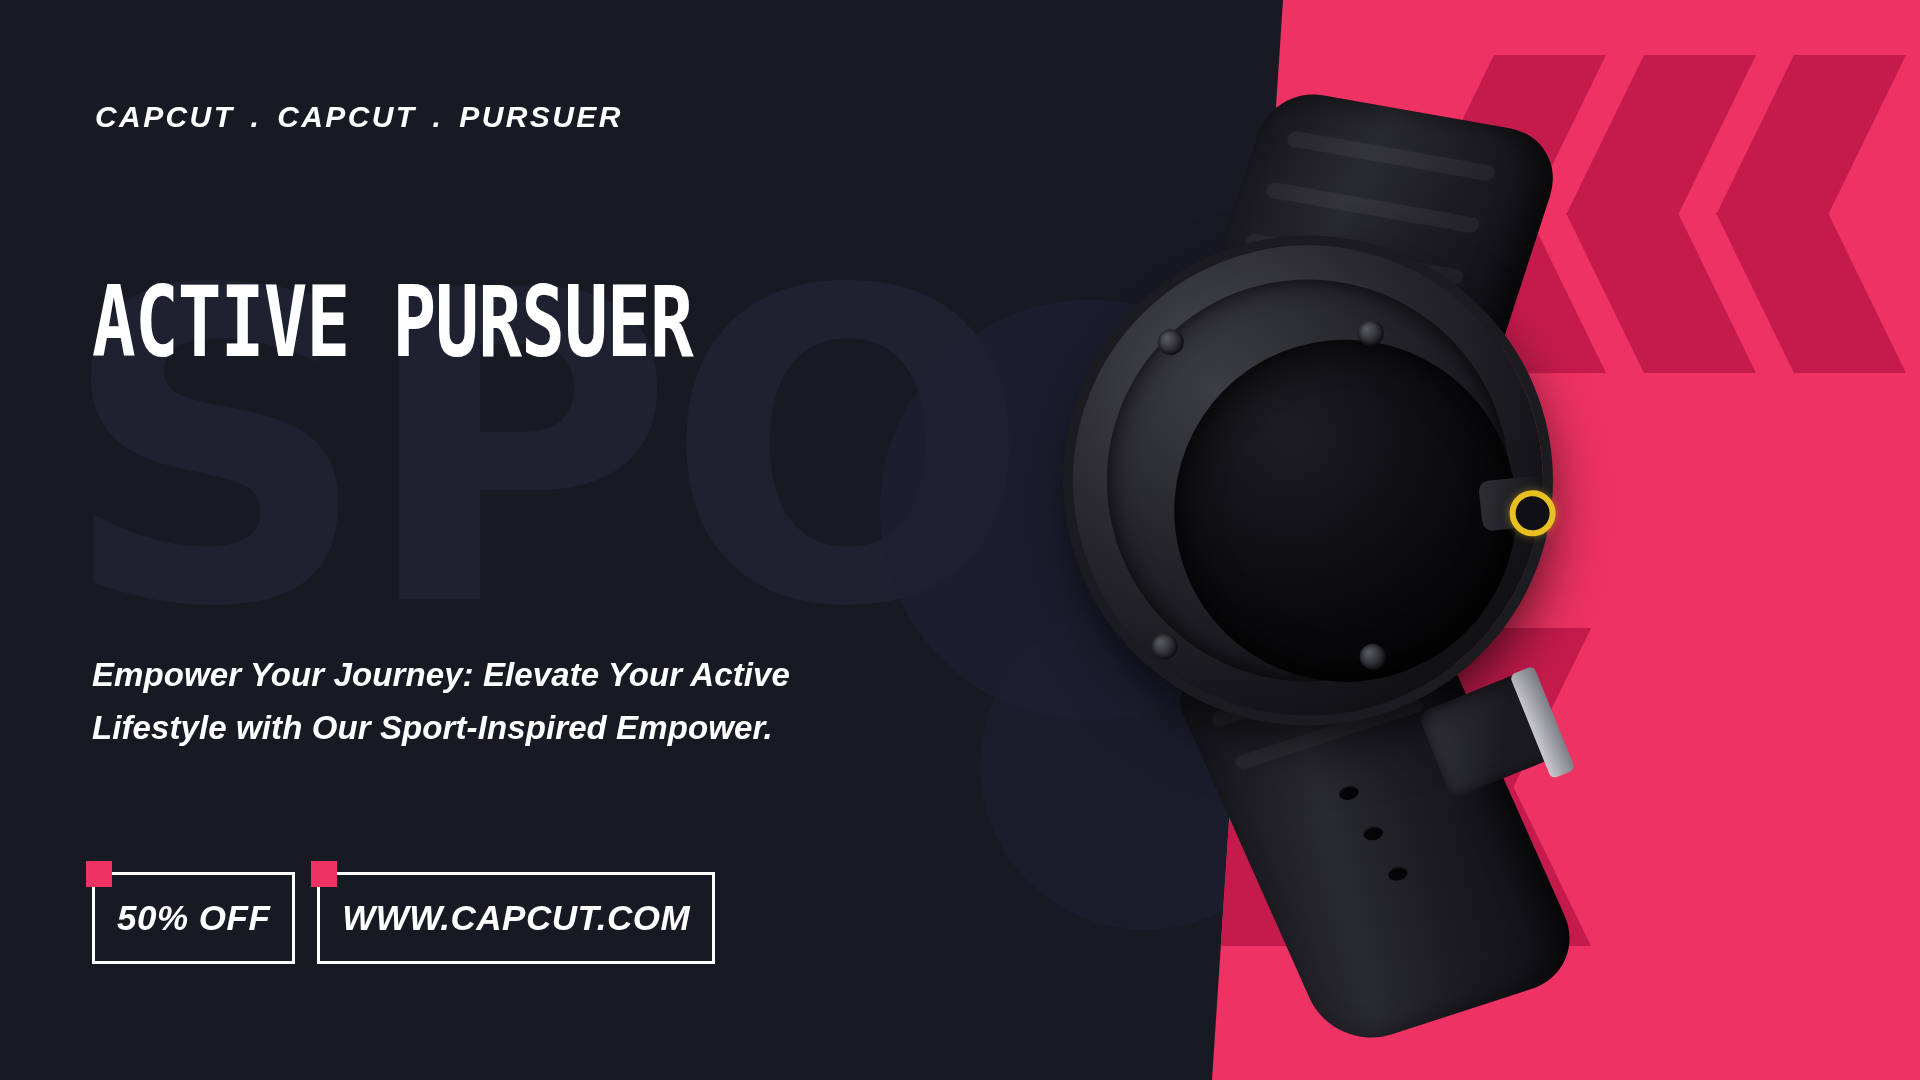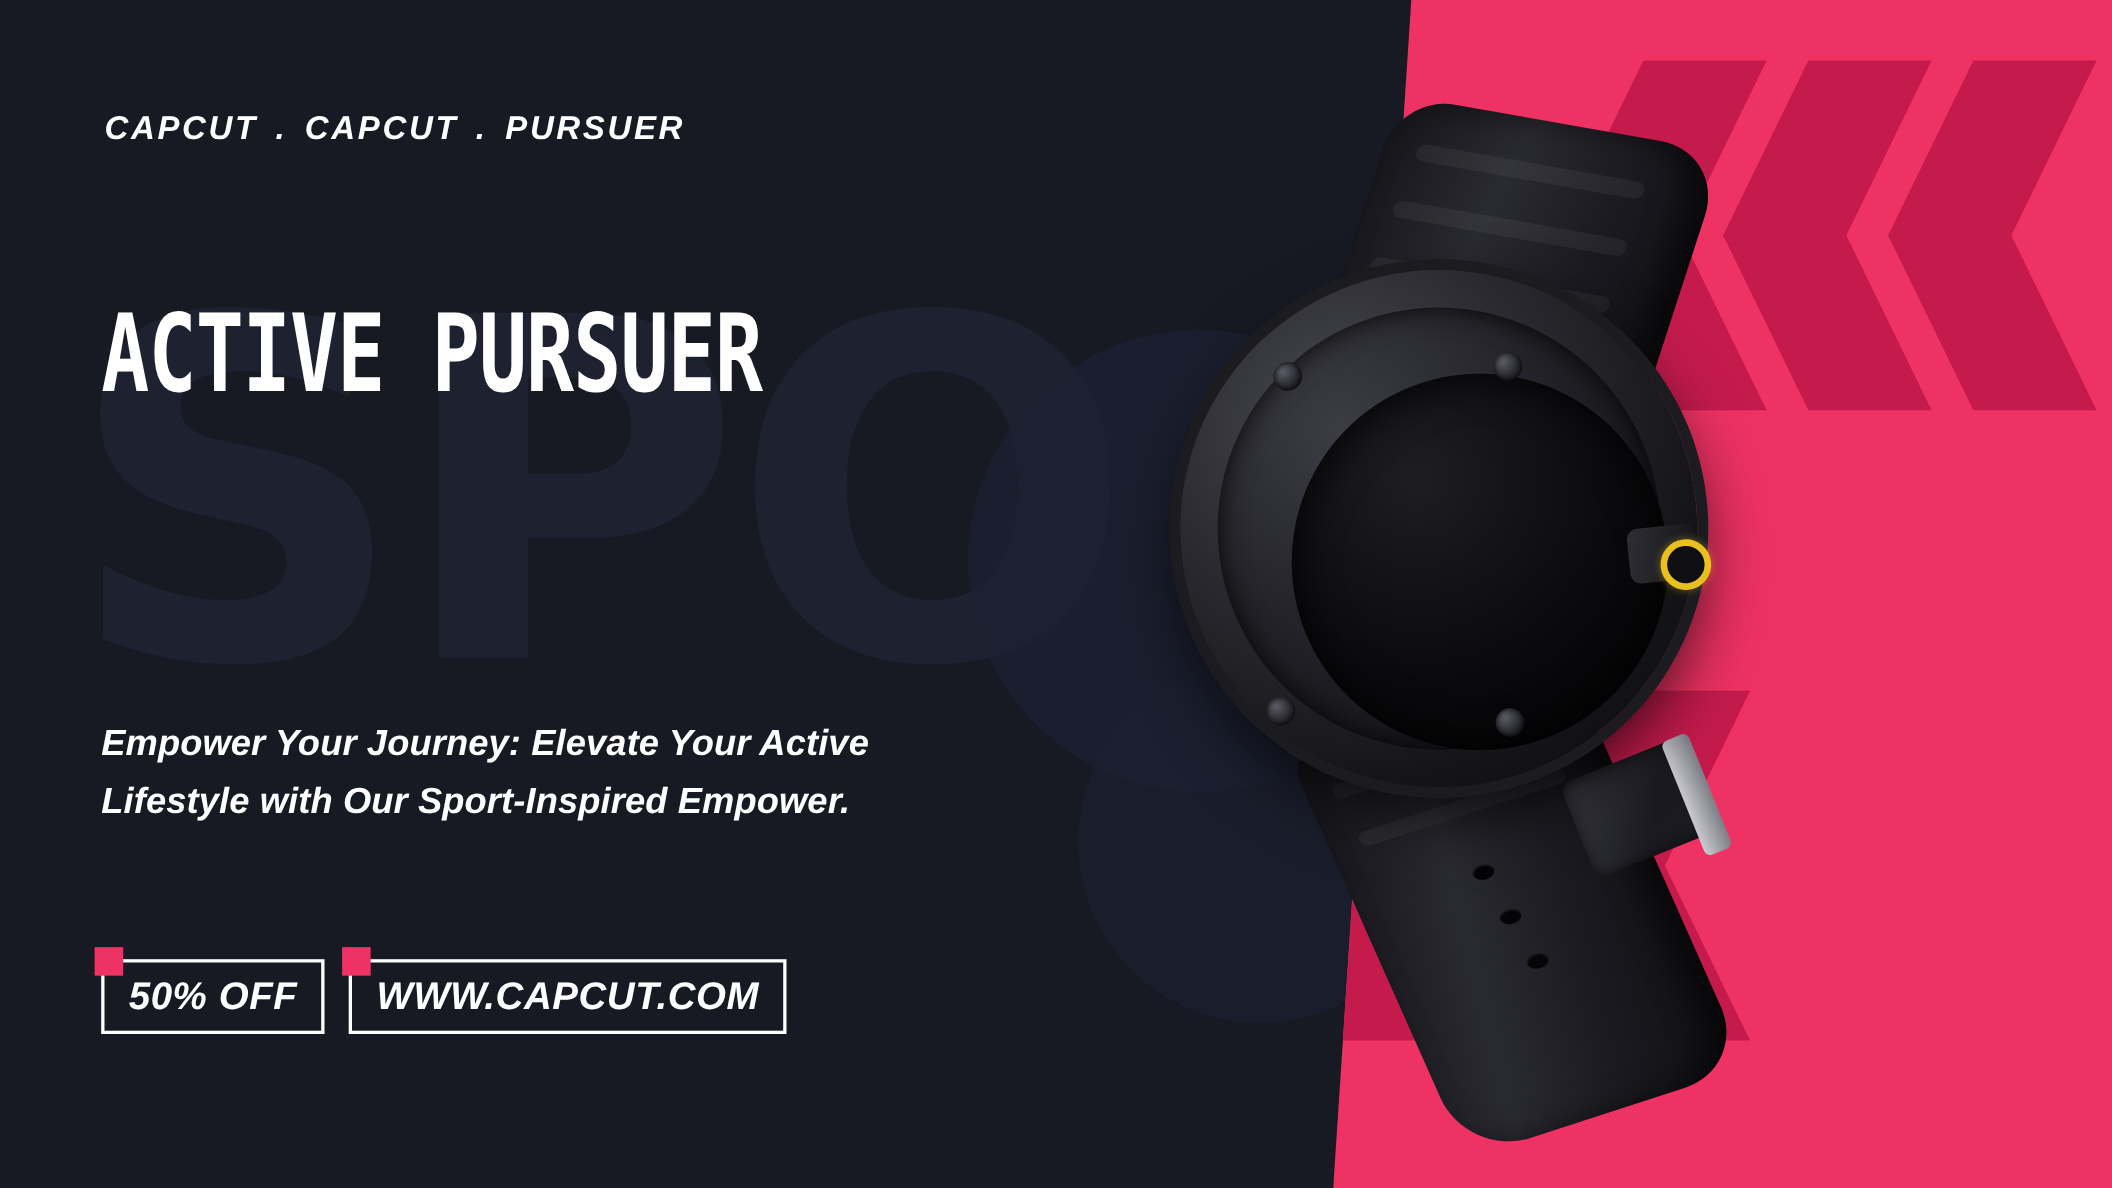--- a/index.html
+++ b/index.html
@@ -154,21 +154,21 @@
     display: flex;
     align-items: flex-start;
     gap: 22px;
   }
   .cta-box {
     position: relative;
     border: 3px solid #ffffff;
     height: 62px;
     display: flex;
     align-items: center;
-    padding: 0 22px;
+    padding: 12px 22px;
     cursor: pointer;
   }
   .cta-box .corner {
     position: absolute;
     left: -9px;
     top: -14px;
     width: 26px;
     height: 26px;
     background: #ee3263;
   }

